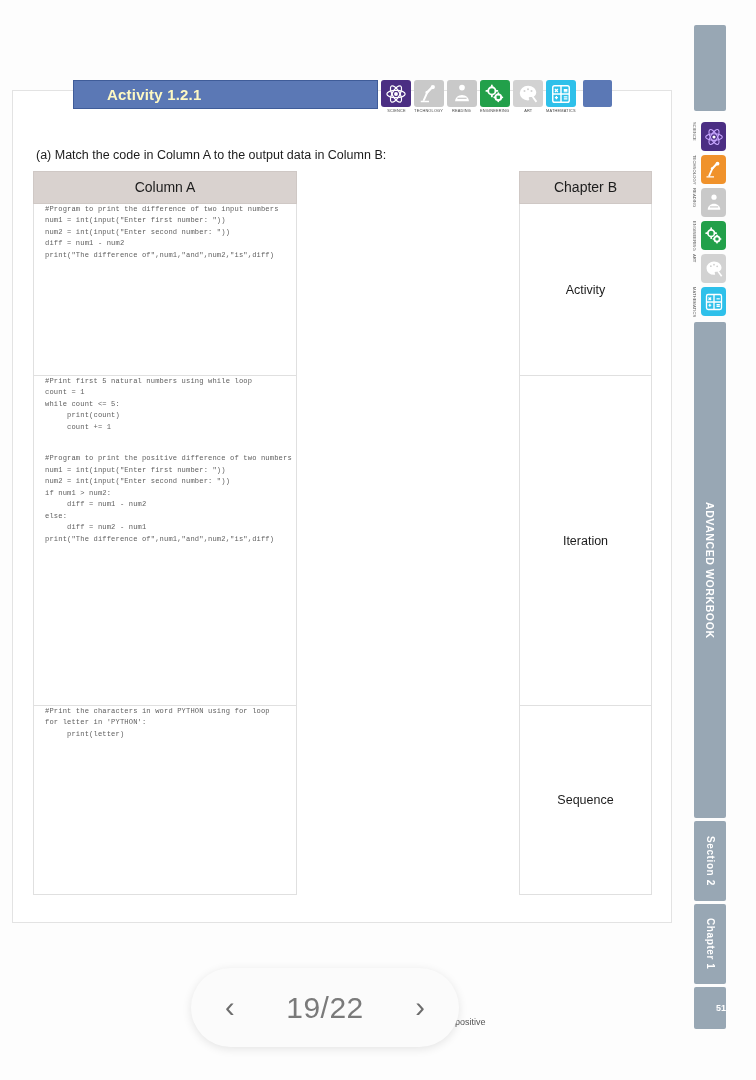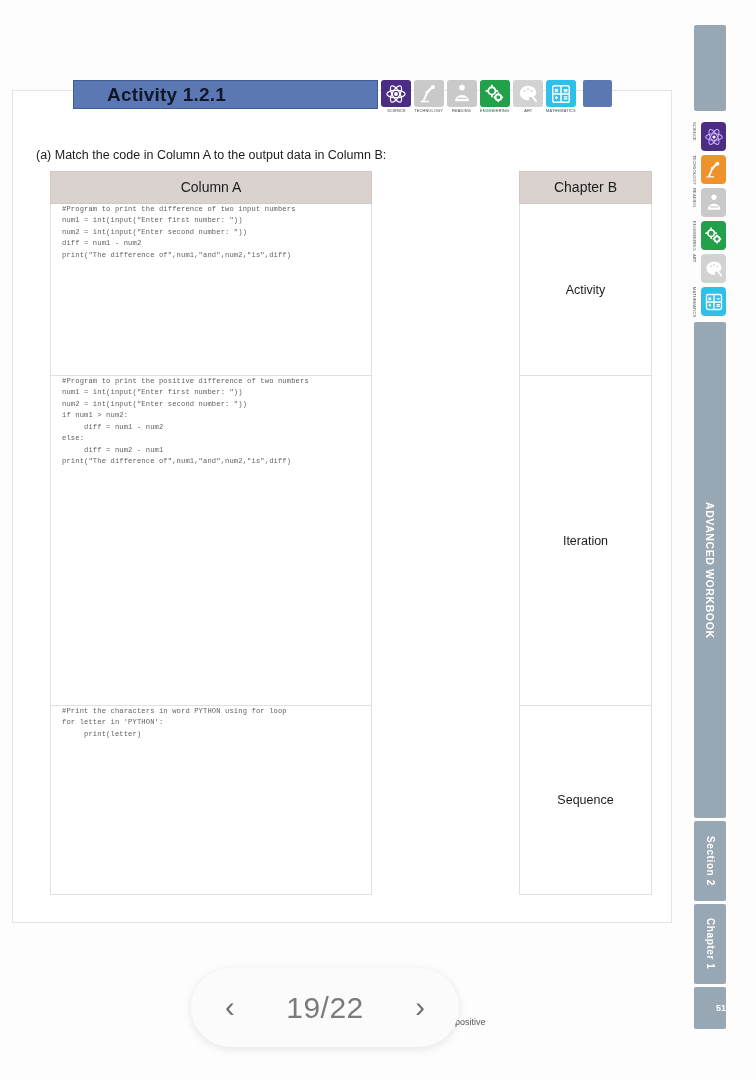--- a/index.html
+++ b/index.html
@@ -21,21 +21,21 @@
 
   
   .activity-bar {
     position: absolute; left: 73px; top: 80px;
     width: 305px; height: 29px;
     background: #5b78b5;
     border: 1px solid #3f5c99;
     display: flex; align-items: center;
   }
   .activity-label {
-    color: #0f172a; font-size: 19px; font-weight: bold;
+    color: #fef9c3; font-size: 15px; font-weight: bold;
     letter-spacing: .2px; margin-left: 33px;
   }
 
   
   .stem-strip {
     position: absolute; left: 380px; top: 80px;
     display: flex; align-items: flex-start; gap: 1px;
   }
   .stem-item { width: 32px; display: flex; flex-direction: column; align-items: center; }
   .stem-tile {
@@ -52,21 +52,21 @@
     width: 29px; height: 27px; background: #5b78b5; border-radius: 2px;
   }
 
   
   .prompt {
     position: absolute; left: 36px; top: 138px;
     font-size: 12.5px; color: #1c1c1c; margin-top: 10px;
   }
 
   
-  .col-a { position: absolute; left: 50px; top: 171px; width: 322px; }
+  .col-a { position: absolute; left: 33px; top: 171px; width: 264px; }
   .col-b { position: absolute; left: 519px; top: 171px; width: 133px; }
 
   .col-head {
     background: #d9d2cf; border: 1px solid #cfc8c5;
     text-align: center; font-size: 14px; color: #1c1c1c;
     padding: 7px 0 8px;
   }
   .col-body { border: 1px solid #e0e0e0; border-top: none; }
   .cell { border-bottom: 1px solid #e0e0e0; position: relative; }
   .cell:last-child { border-bottom: none; }
@@ -226,20 +226,25 @@
     <div class="col-body">
       <div class="cell cell-a" style="height:172px">
         <pre class="code">#Program to print the difference of two input numbers
 num1 = int(input("Enter first number: "))
 num2 = int(input("Enter second number: "))
 diff = num1 - num2
 print("The difference of",num1,"and",num2,"is",diff)</pre>
       </div>
       <div class="cell cell-a" style="height:330px">
         <div>
+          <pre class="code">#Print first 5 natural numbers using while loop
+count = 1
+while count &lt;= 5:
+     print(count)
+     count += 1</pre>
           <pre class="code">#Program to print the positive difference of two numbers
 num1 = int(input("Enter first number: "))
 num2 = int(input("Enter second number: "))
 if num1 &gt; num2:
      diff = num1 - num2
 else:
      diff = num2 - num1
 print("The difference of",num1,"and",num2,"is",diff)</pre>
         </div>
       </div>

